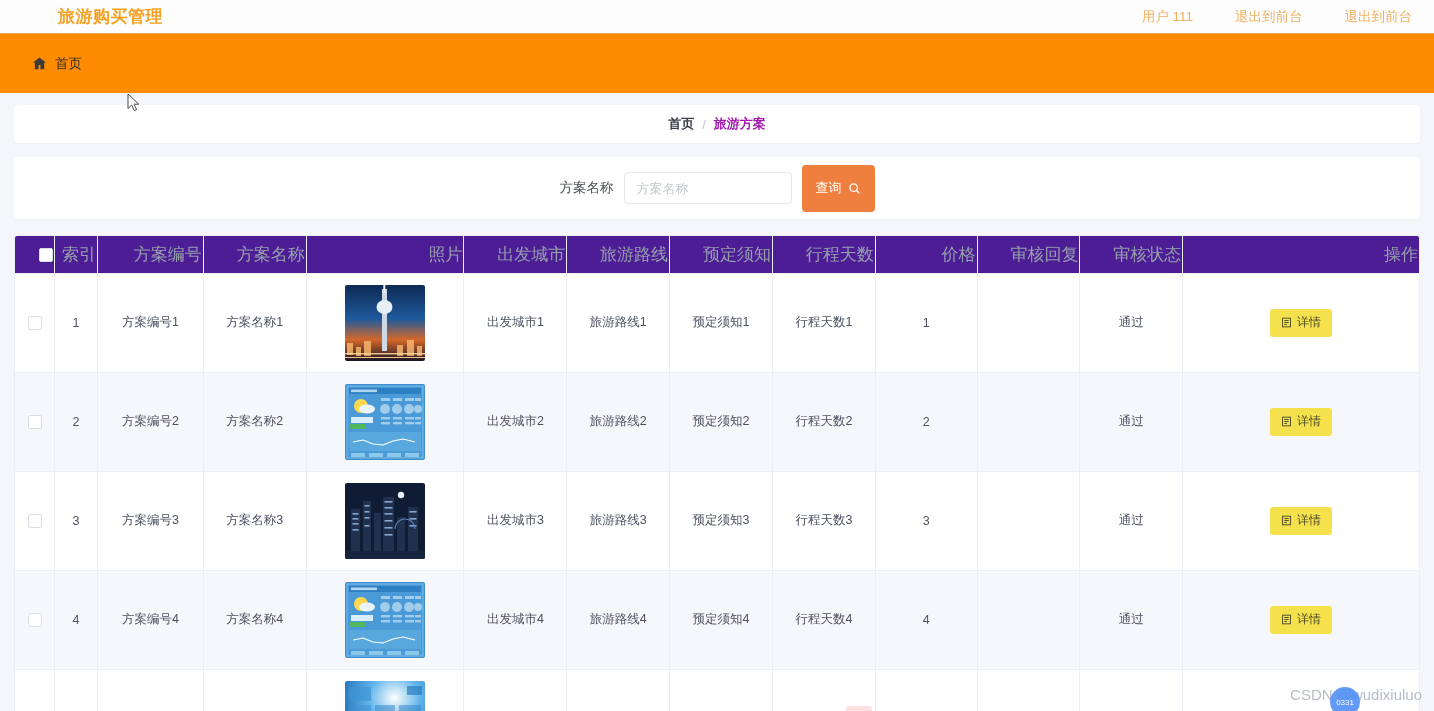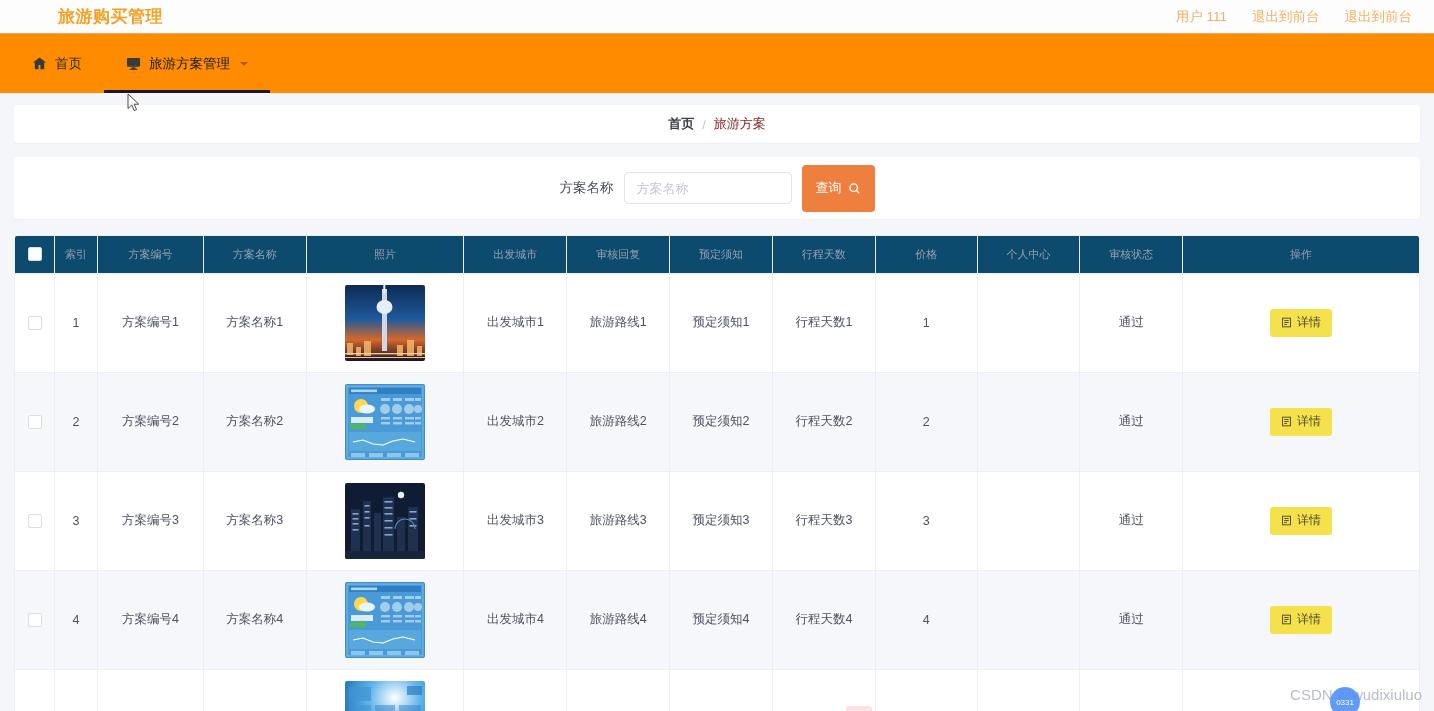--- a/index.html
+++ b/index.html
@@ -26,21 +26,21 @@
     font-size: 17px;
     font-weight: bold;
     color: #f5a020;
     letter-spacing: .5px;
     white-space: nowrap;
   }
   .top-right {
     margin-left: auto;
     display: flex;
     align-items: center;
-    gap: 25px;
+    gap: 42px;
   }
   .top-link {
     font-size: 13.5px;
     color: #f0b060;
     white-space: nowrap;
     cursor: pointer;
   }
 
   
   .navbar {
@@ -88,21 +88,21 @@
     height: 38px;
     background: #fff;
     border-radius: 4px;
     display: flex;
     align-items: center;
     justify-content: center;
     box-shadow: 0 1px 2px rgba(0,0,0,.04);
   }
   .bc-item { font-size: 13px; color: #3b3f47; font-weight: bold; }
   .bc-sep { font-size: 13px; color: #bfc3cb; margin: 0 8px; }
-  .bc-item.cur { color: #7f1d1d; font-weight: normal; }
+  .bc-item.cur { color: #a21caf; font-weight: bold; }
 
   .search-card {
     margin-top: 14px;
     background: #fff;
     border-radius: 4px;
     height: 62px;
     display: flex;
     align-items: center;
     justify-content: center;
     box-shadow: 0 1px 2px rgba(0,0,0,.03);
@@ -141,28 +141,28 @@
   .table-card {
     margin-top: 16px;
     background: #fff;
     border-radius: 3px;
     border: 1px solid #ebeef4;
     border-bottom: none;
     overflow: hidden;
   }
   table.grid { width: 100%; border-collapse: collapse; table-layout: fixed; }
   table.grid th {
-    background: #0c4a6e;
+    background: #4c1d95;
     color: #97a0ad;
     font-weight: normal;
-    font-size: 11px;
+    font-size: 17px;
     height: 37px;
     border-right: 1px solid #ebeef4;
     border-bottom: 1px solid #ebeef4;
-    text-align: center;
+    text-align: right;
   }
   table.grid th:last-child { border-right: none; }
   table.grid td {
     border-right: 1px solid #ebeef4;
     border-bottom: 1px solid #ebeef4;
     font-size: 12.5px;
     color: #4c5161;
     text-align: center;
     height: 99px;
     vertical-align: middle;
@@ -253,31 +253,20 @@
     <div class="nav-item">
       <span class="nav-ico">
         <svg viewBox="0 0 16 16" width="15" height="15" fill="#3a3a3a">
             <path d="M8 1.5 1 7h2v7h4V9.5h2V14h4V7h2z"></path>
           </svg>
       </span>
       <span>首页</span>
     </div>
 
 
-    <div class="nav-item active">
-      <span class="nav-ico">
-        <svg viewBox="0 0 16 16" width="15" height="15" fill="#3a3a3a">
-            <rect x="1" y="2" width="14" height="9.5" rx="1"></rect>
-            <rect x="6" y="12" width="4" height="2"></rect>
-            <rect x="4" y="13.5" width="8" height="1.3"></rect>
-          </svg>
-      </span>
-      <span>旅游方案管理</span>
-      <span class="nav-caret"></span>
-    </div>
 
 
   </div>
 
   <div class="content">
 
     <div class="breadcrumb-card">
       <span class="bc-item">首页</span>
       <span class="bc-sep">/</span>
       <span class="bc-item cur">旅游方案</span>
@@ -319,25 +308,25 @@
         <thead>
           <tr>
             <th>
               <span class="cbox"></span>
             </th>
             <th>索引</th>
             <th>方案编号</th>
             <th>方案名称</th>
             <th>照片</th>
             <th>出发城市</th>
-            <th>审核回复</th>
+            <th>旅游路线</th>
             <th>预定须知</th>
             <th>行程天数</th>
             <th>价格</th>
-            <th>个人中心</th>
+            <th>审核回复</th>
             <th>审核状态</th>
             <th>操作</th>
           </tr>
         </thead>
         <tbody>
 
           <tr>
             <td><span class="cbox"></span></td>
             <td>1</td>
             <td>方案编号1</td>

